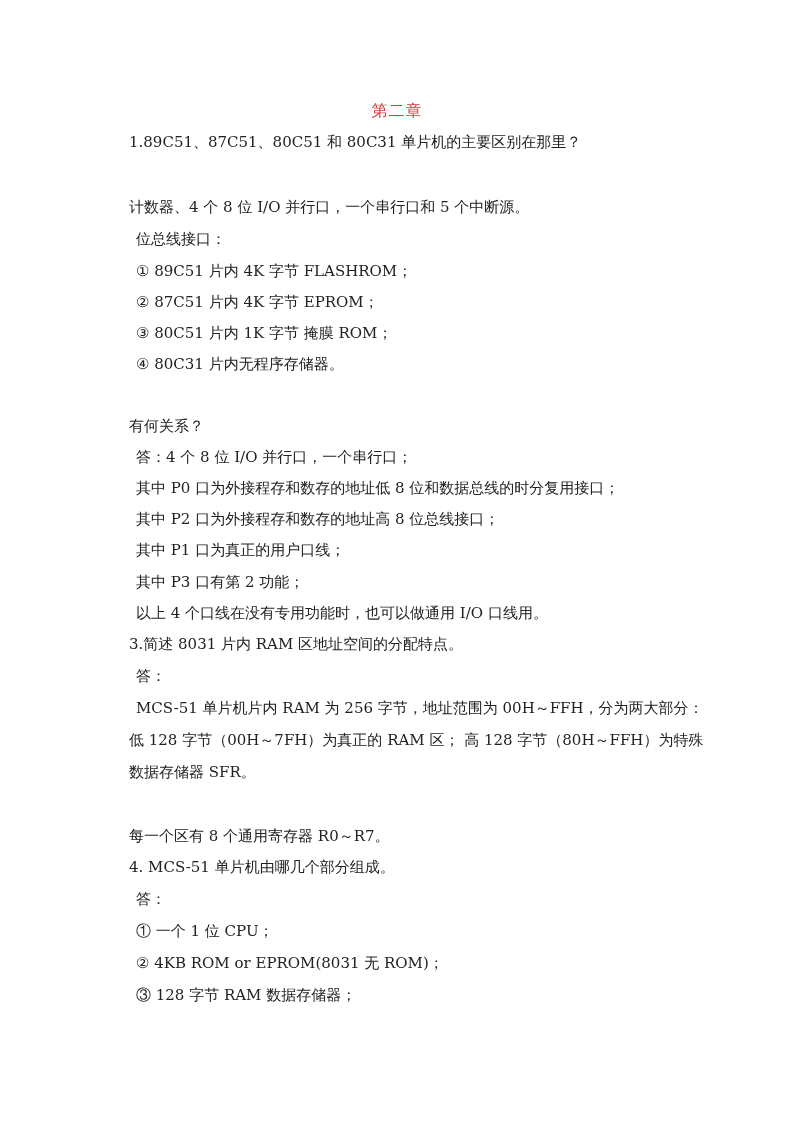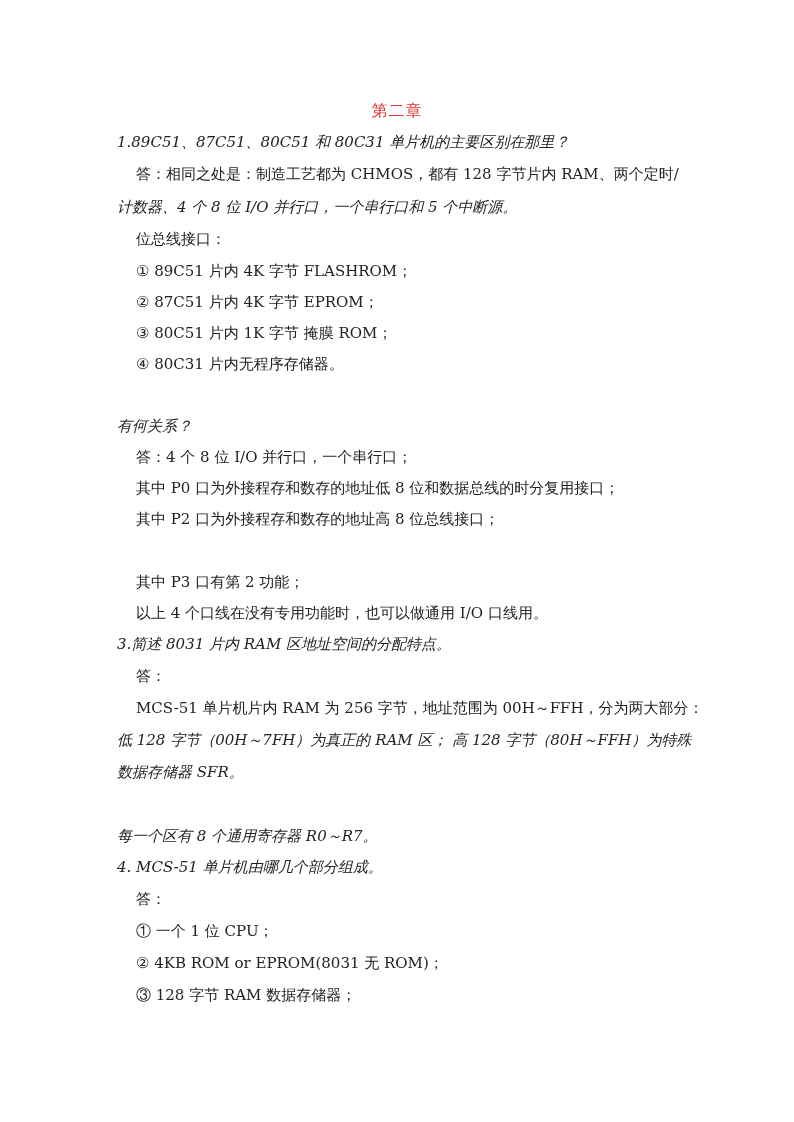--- a/index.html
+++ b/index.html
@@ -2,43 +2,43 @@
 <html><head>
 <meta charset="utf-8">
 <style>
   html, body { margin: 0; padding: 0; background: #ffffff; }
   body { width: 794px; height: 1122px; position: relative; overflow: hidden;
          font-family: "DejaVu Serif", "Liberation Serif", serif; color: #222; }
   .page { position: absolute; left: 0; top: 0; width: 794px; height: 807px; }
   .title { position: absolute; top: 101px; left: 0; width: 794px; text-align: center;
            font-size: 16px; color: #d83a3a; letter-spacing: 1px; }
   .line { position: absolute; font-size: 15px; white-space: nowrap; line-height: 20px; }
-  .l0 { left: 117px; font-style: italic; }
+  .l0 { left: 129px; }
   .l1 { left: 136px; }
   .l2 { left: 156px; }
 </style>
 </head>
 <body>
 
 <div class="page">
   <div class="title">第二章</div>
 
   <div class="line l0" style="top:132px">1.89C51、87C51、80C51 和 80C31 单片机的主要区别在那里？</div>
-  <div class="line l1" style="top:164px">答：相同之处是：制造工艺都为 CHMOS，都有 128 字节片内 RAM、两个定时/</div>
   <div class="line l0" style="top:197px">计数器、4 个 8 位 I/O 并行口，一个串行口和 5 个中断源。</div>
   <div class="line l1" style="top:229px">位总线接口：</div>
   <div class="line l1" style="top:261px">① 89C51 片内 4K 字节 FLASHROM；</div>
   <div class="line l1" style="top:292px">② 87C51 片内 4K 字节 EPROM；</div>
   <div class="line l1" style="top:323px">③ 80C51 片内 1K 字节  掩膜 ROM；</div>
   <div class="line l1" style="top:354px">④ 80C31 片内无程序存储器。</div>
 
   <div class="line l0" style="top:416px">有何关系？</div>
   <div class="line l1" style="top:447px">答：4 个 8 位 I/O 并行口，一个串行口；</div>
   <div class="line l1" style="top:478px">其中 P0 口为外接程存和数存的地址低 8 位和数据总线的时分复用接口；</div>
   <div class="line l1" style="top:509px">其中 P2 口为外接程存和数存的地址高 8 位总线接口；</div>
+  <div class="line l1" style="top:540px">其中 P1 口为真正的用户口线；</div>
   <div class="line l1" style="top:572px">其中 P3 口有第 2 功能；</div>
   <div class="line l1" style="top:603px">以上 4 个口线在没有专用功能时，也可以做通用 I/O 口线用。</div>
 
   <div class="line l0" style="top:634px">3.简述 8031 片内 RAM 区地址空间的分配特点。</div>
   <div class="line l1" style="top:666px">答：</div>
   <div class="line l1" style="top:698px">MCS-51 单片机片内 RAM 为 256 字节，地址范围为 00H～FFH，分为两大部分：</div>
   <div class="line l0" style="top:730px">低 128 字节（00H～7FH）为真正的 RAM 区； 高 128 字节（80H～FFH）为特殊</div>
   <div class="line l0" style="top:762px">数据存储器 SFR。</div>
   <div class="line l0" style="top:826px">每一个区有 8 个通用寄存器 R0～R7。</div>
 

